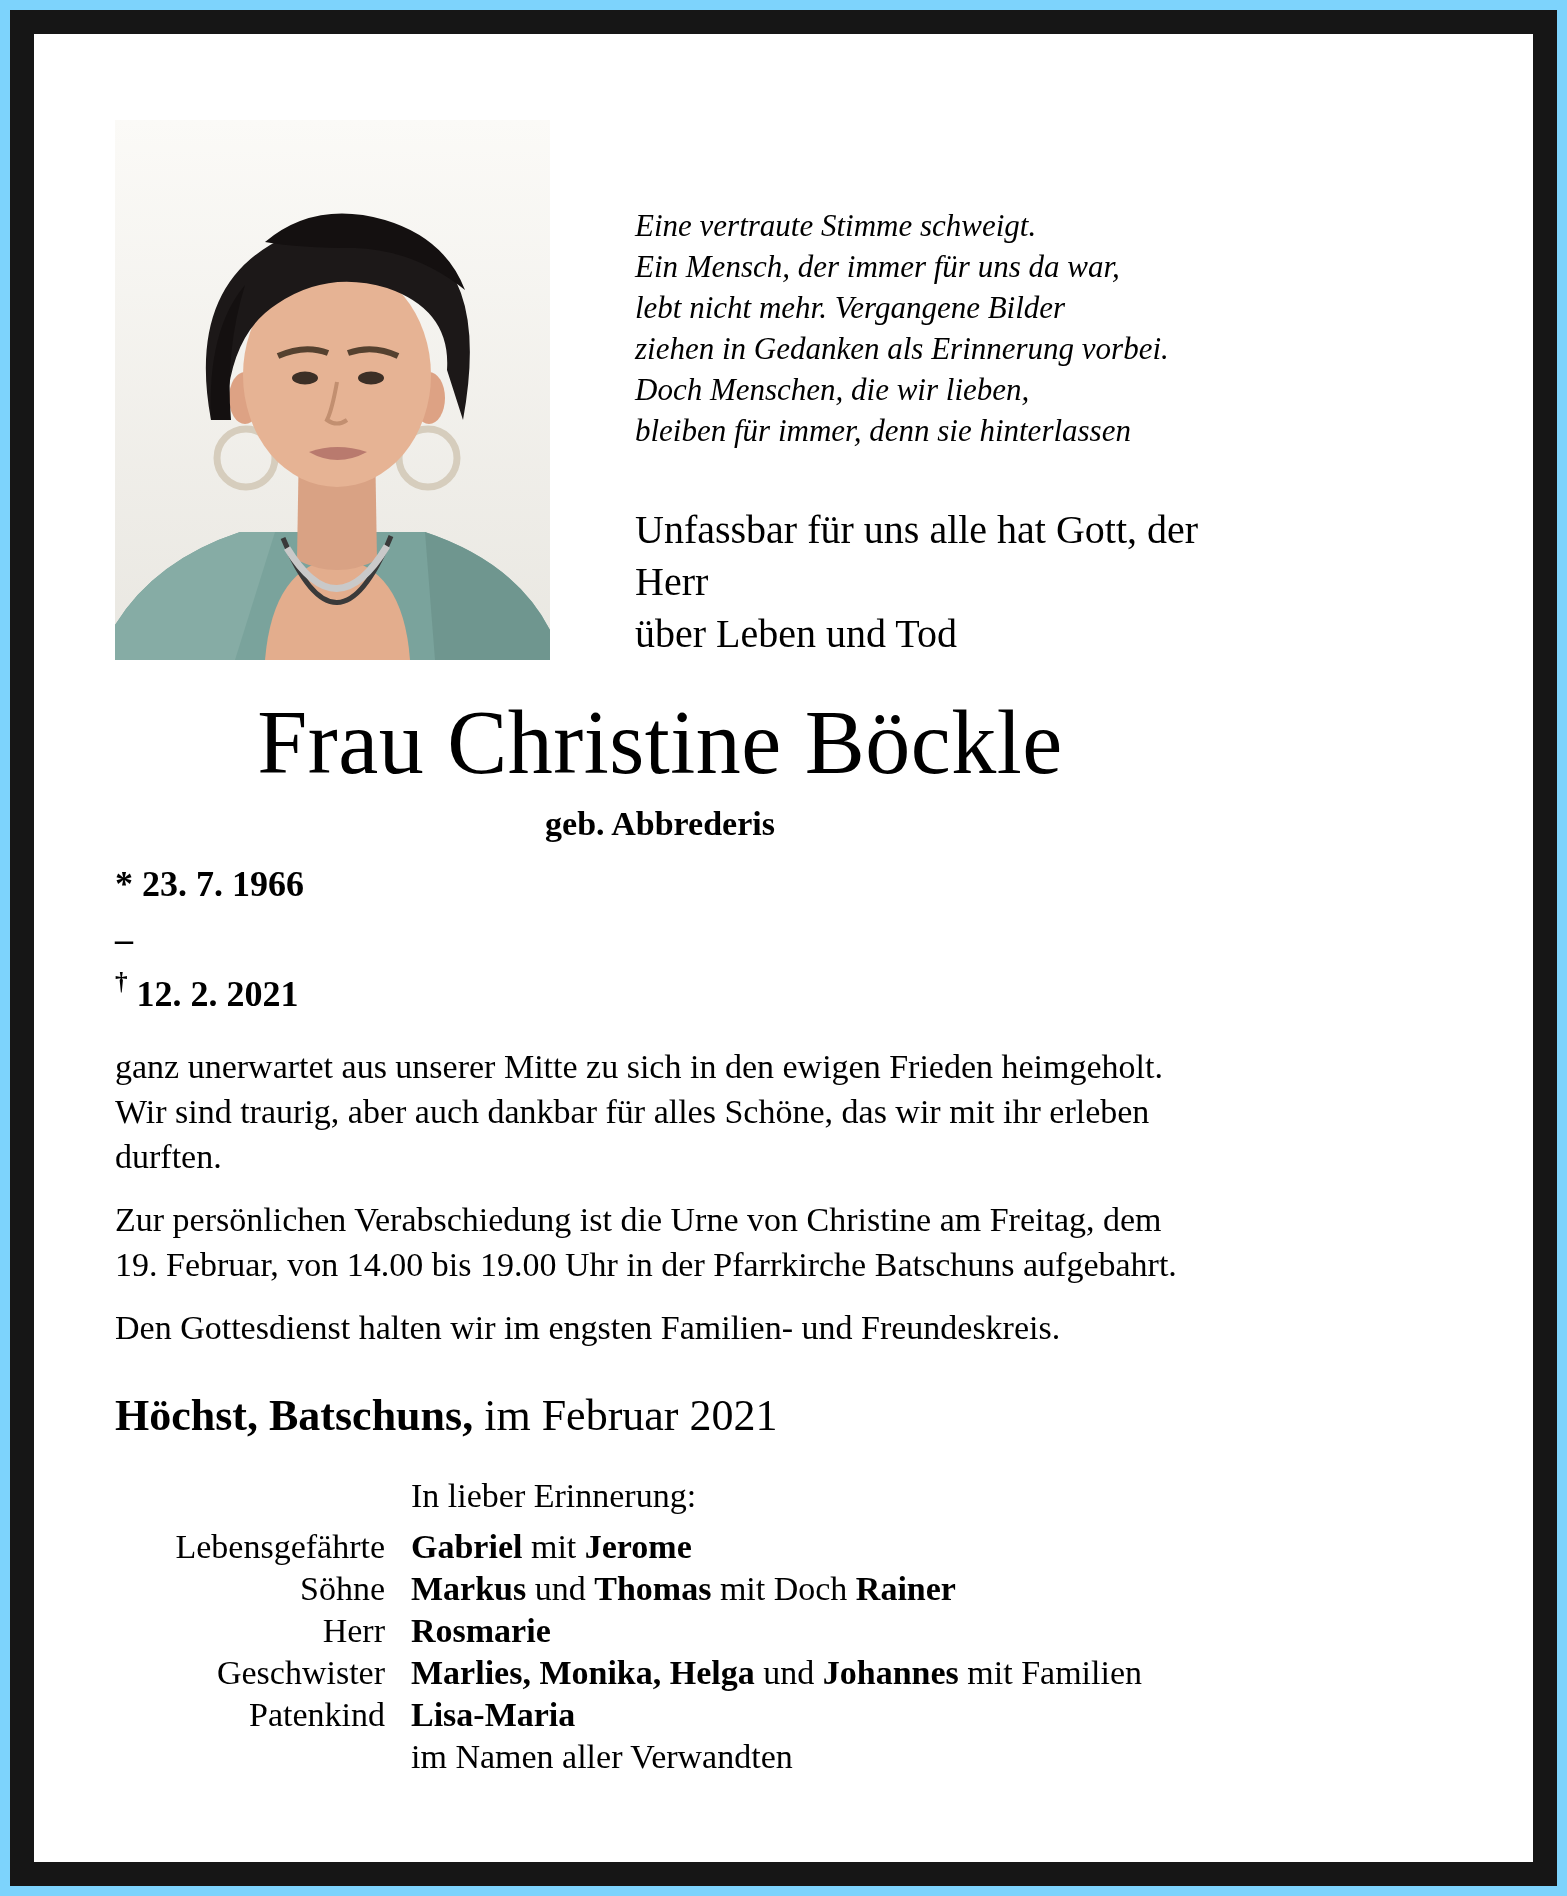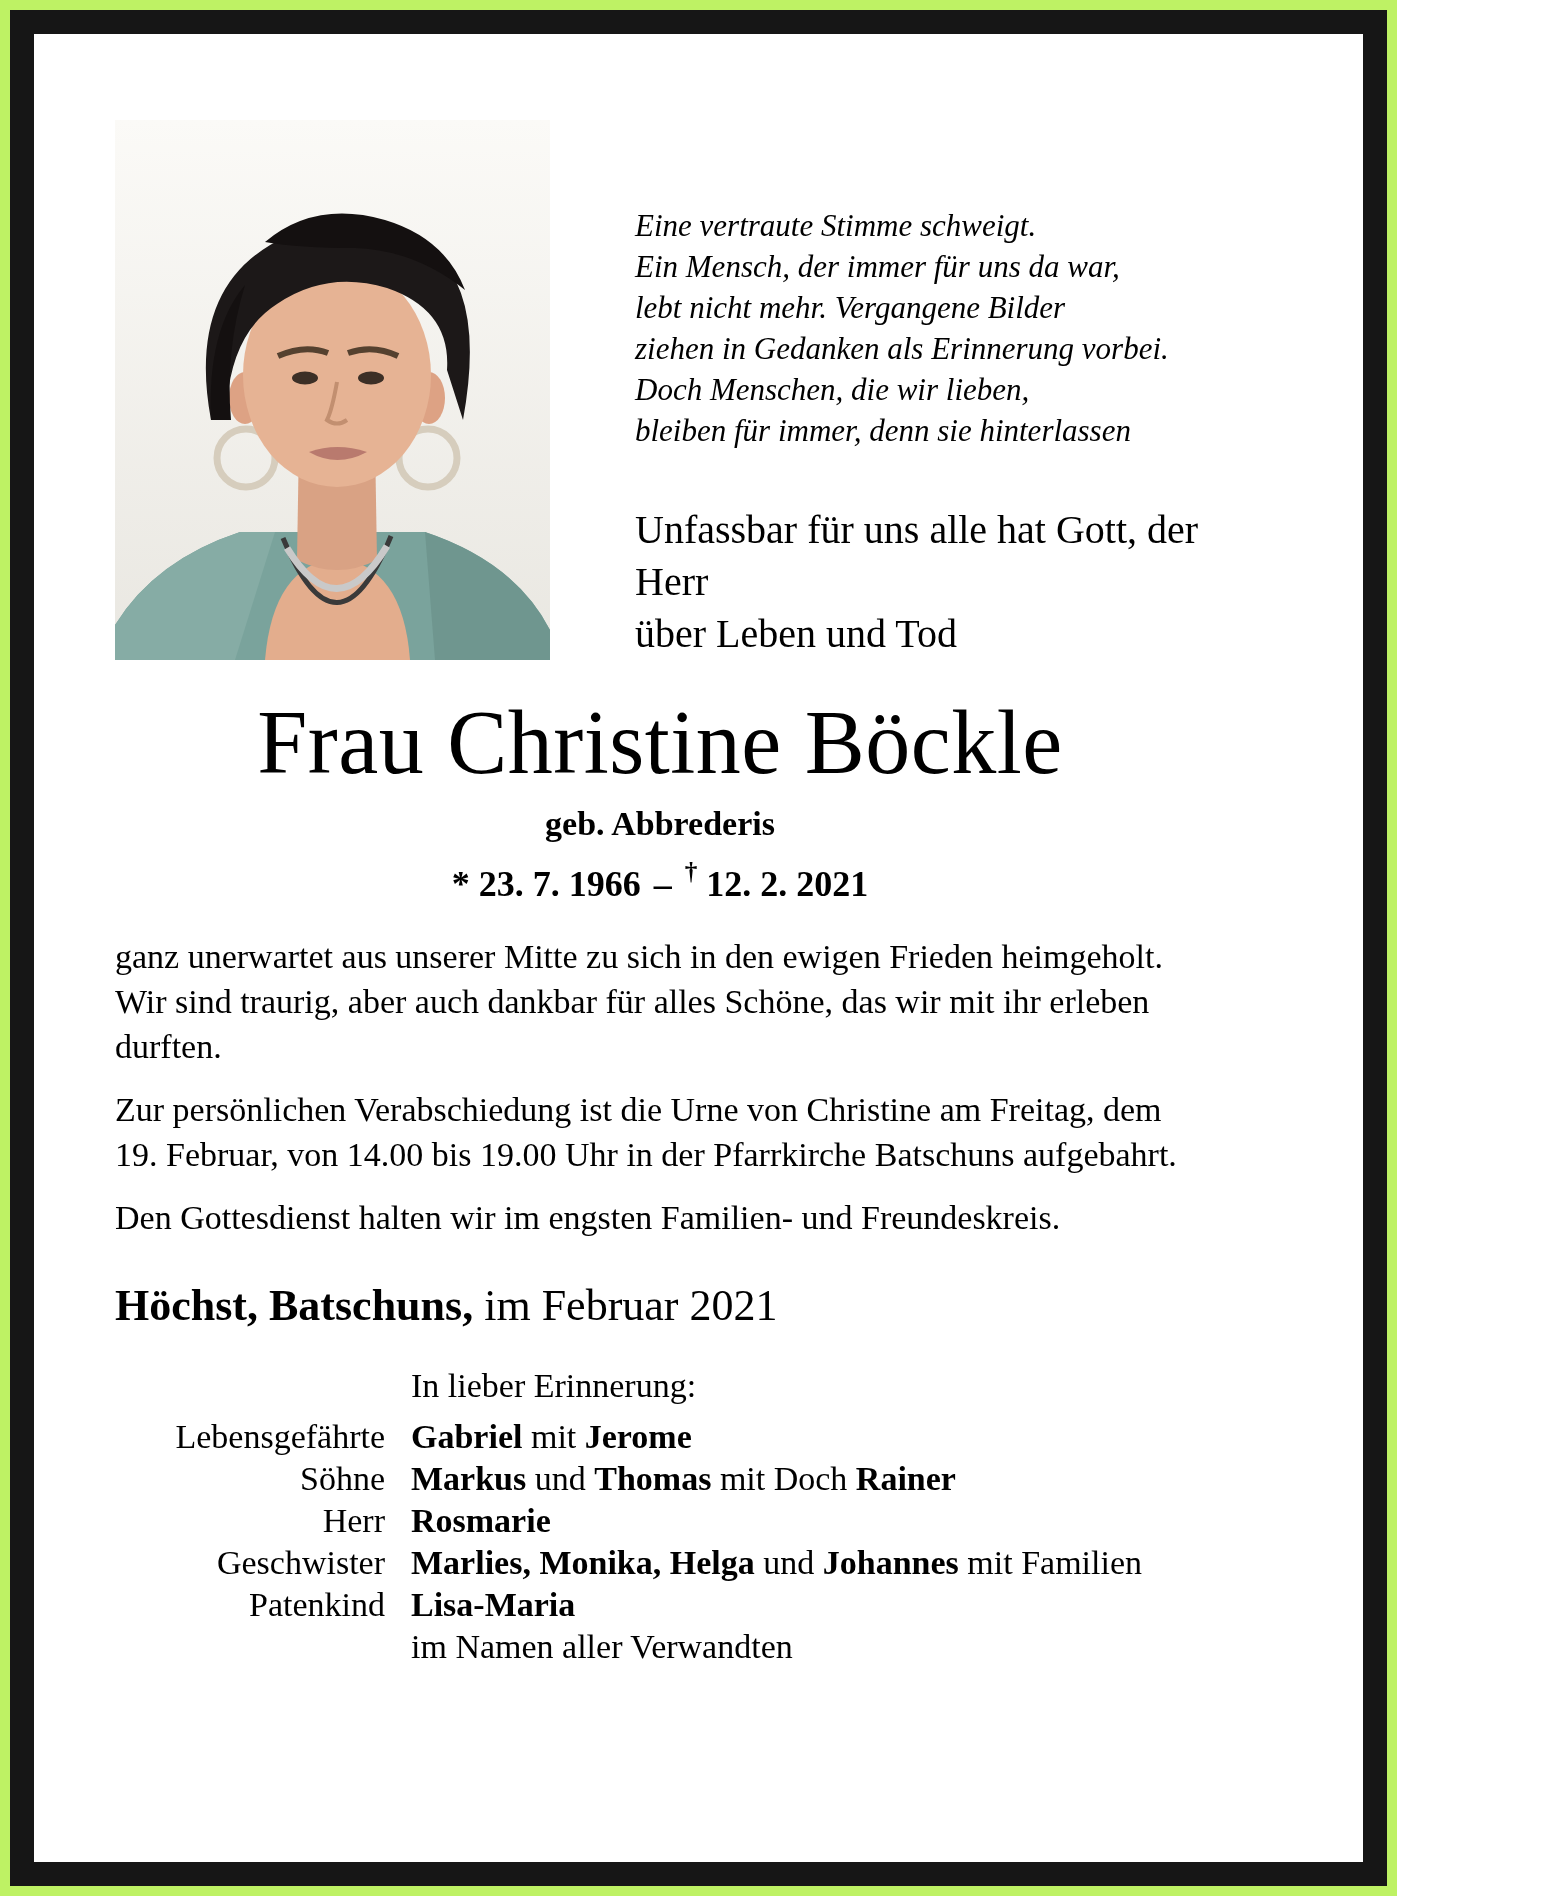--- a/index.html
+++ b/index.html
@@ -1,21 +1,21 @@
 <!DOCTYPE html>
 <html><head>
 <meta charset="utf-8">
 <style>
   html, body { margin: 0; padding: 0; background: #ffffff; }
   .page {
-    width: 1397px;
+    width: 1567px;
     height: 1896px;
     box-sizing: border-box;
     padding: 10px;
-    background: #bef264;
+    background: #7dd3fc;
     font-family: "Liberation Serif", "DejaVu Serif", serif;
     color: #000000;
   }
   .frame {
     width: 100%;
     height: 100%;
     box-sizing: border-box;
     border: 24px solid #161616;
     background: #ffffff;
     overflow: hidden;
@@ -74,20 +74,21 @@
     font-weight: bold;
   }
   .dates {
     margin-top: 20px;
     font-size: 36px;
     font-weight: bold;
     display: flex;
     justify-content: center;
     gap: 13px;
     align-items: baseline;
+    flex-direction: column;
   }
   .dates .dagger { font-size: 0.7em; vertical-align: 0.3em; position: relative; top: -0.35em; }
   
   .bodytext { font-size: 34px; line-height: 1.32; }
   .bodytext p { margin: 0 0 18px 0; }
   .bodytext p:first-child { margin-top: 30px; }
   .dateline {
     margin-top: 40px;
     font-size: 44px;
   }

